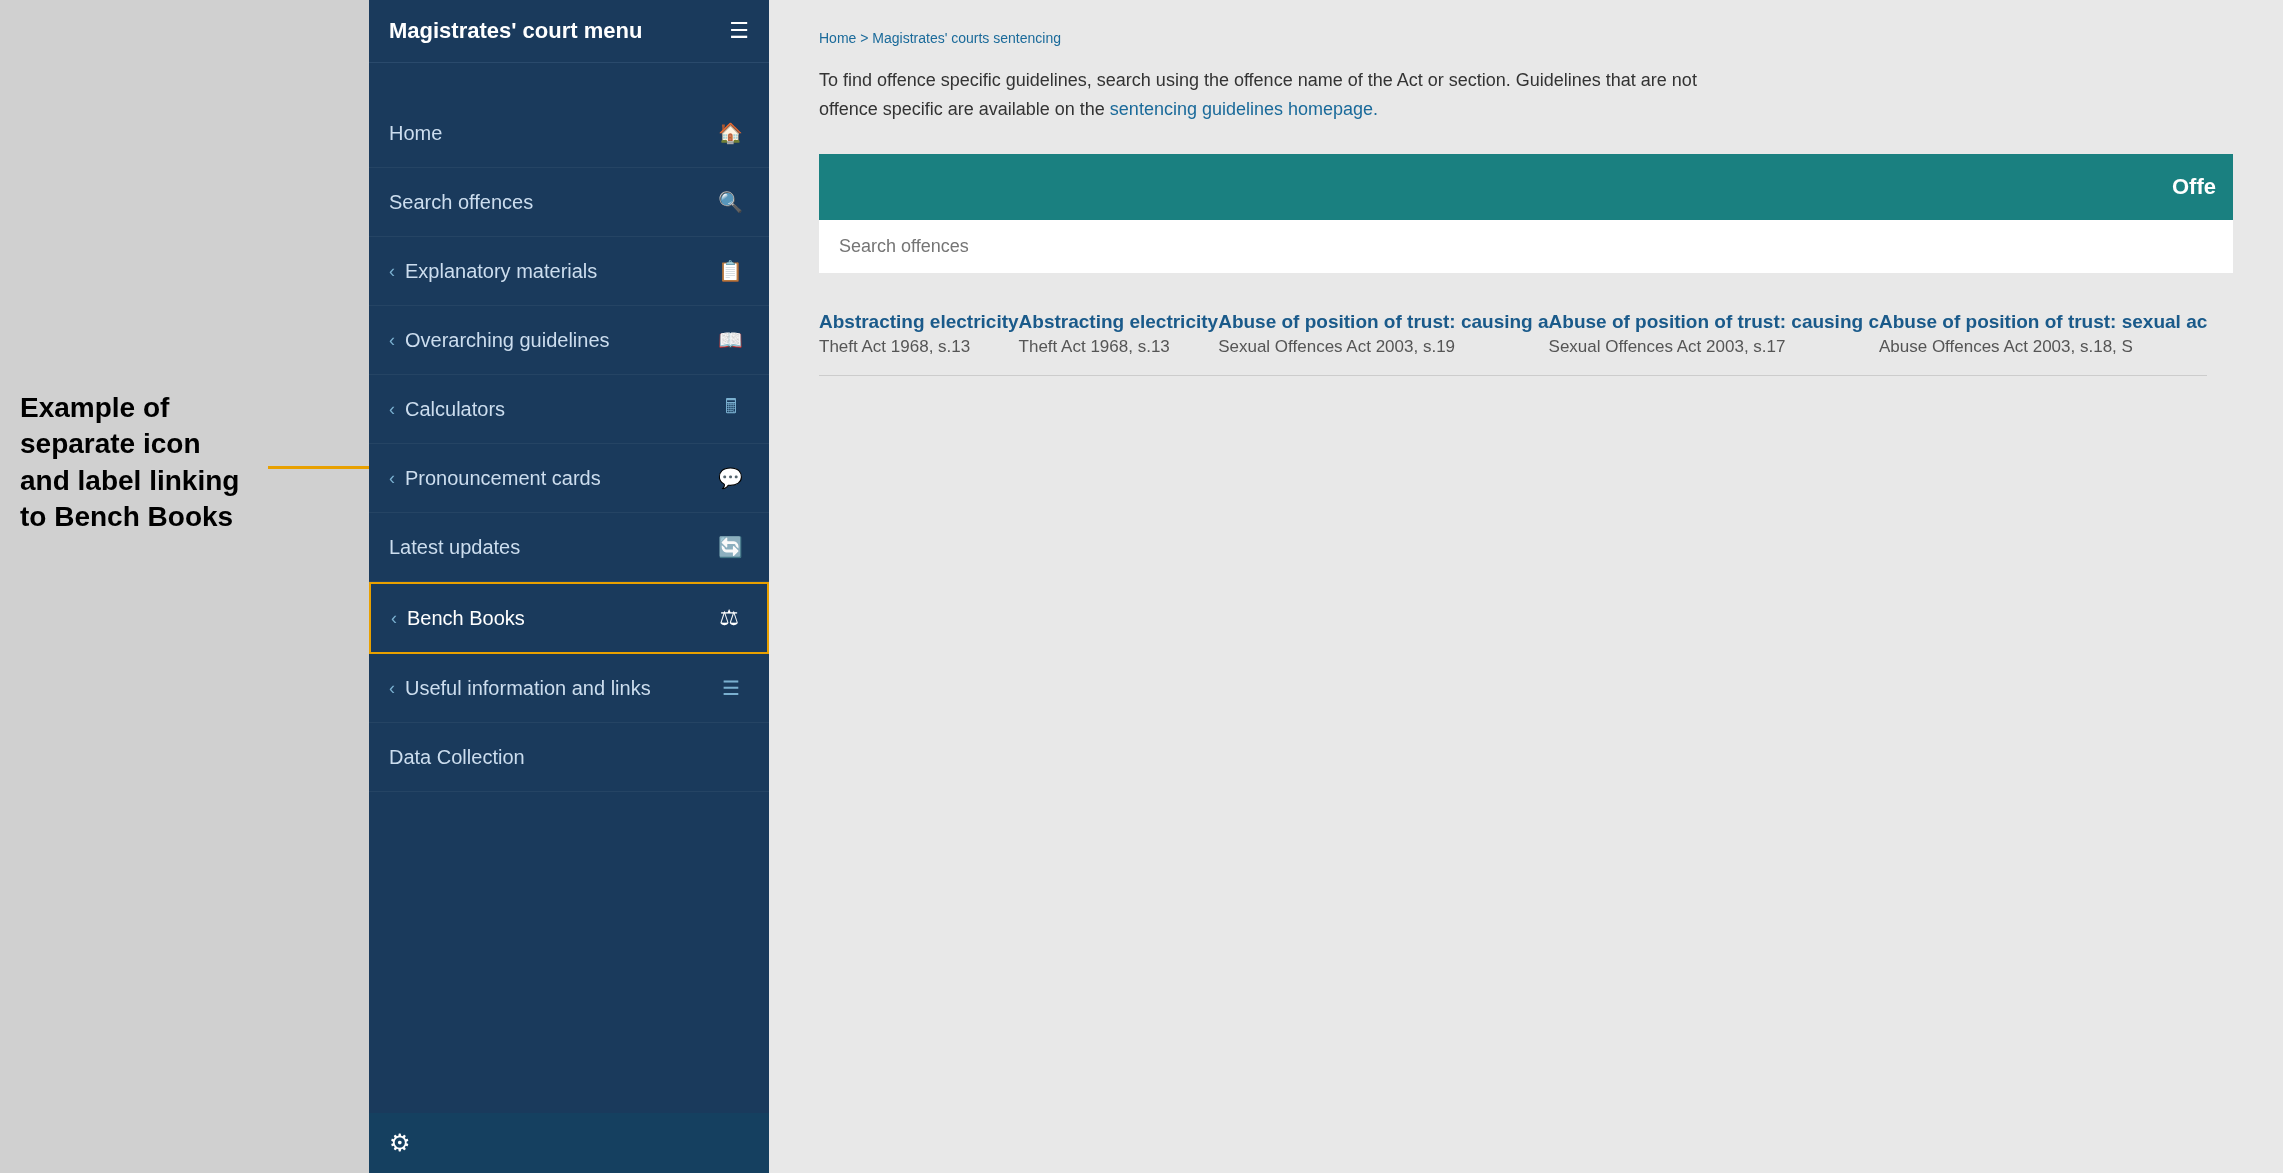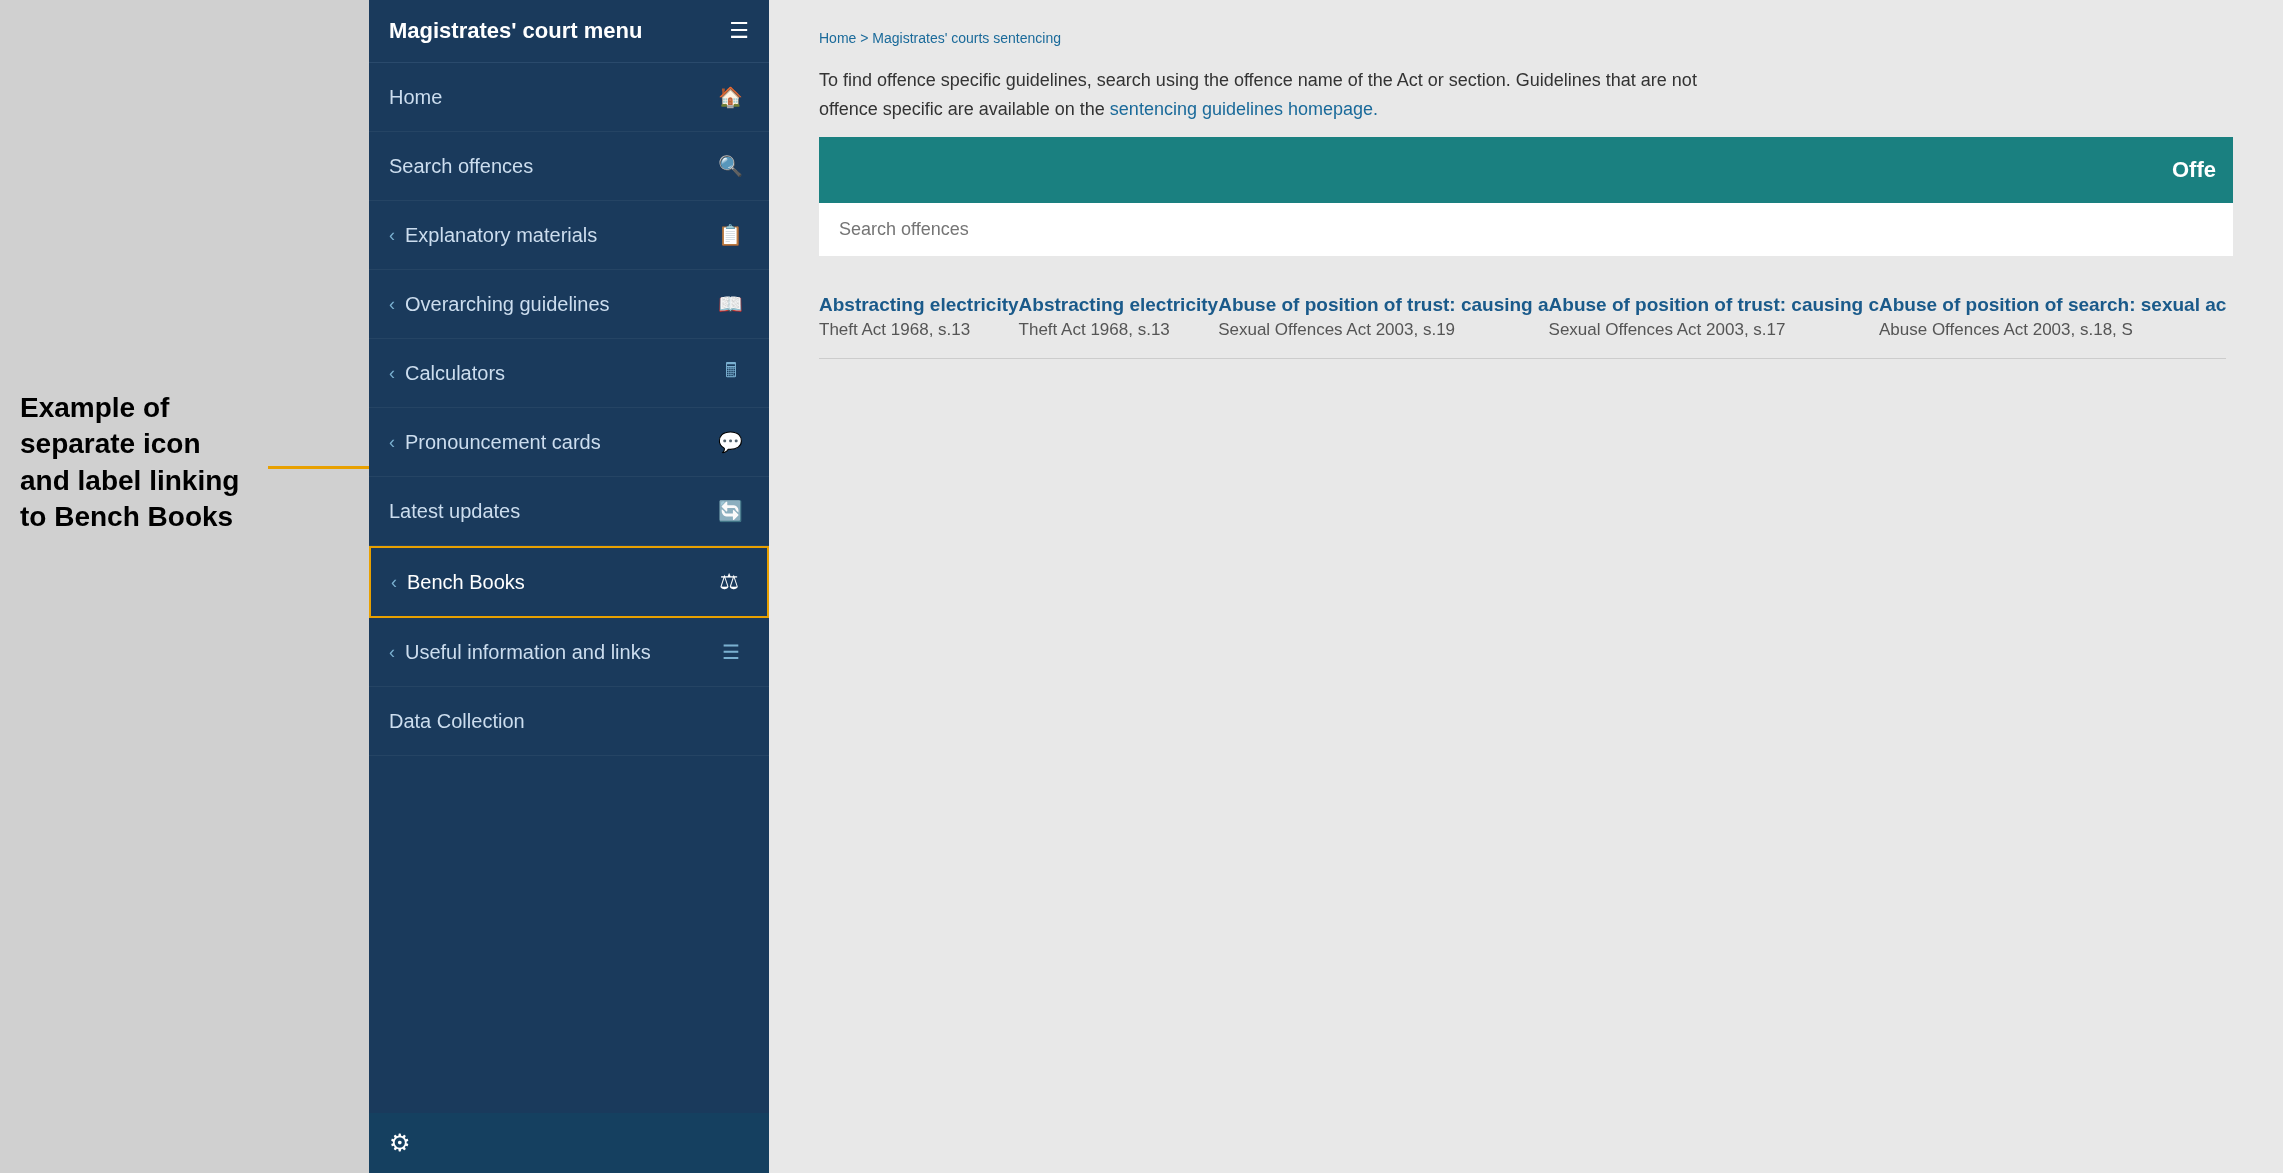--- a/index.html
+++ b/index.html
@@ -37,20 +37,21 @@
 
     
     .sidebar {
       width: 400px;
       min-height: 1173px;
       background: #1a3a5c;
       flex-shrink: 0;
       display: flex;
       flex-direction: column;
       position: relative;
+      gap: 36px;
     }
 
     .sidebar-header {
       background: #1a3a5c;
       padding: 18px 20px;
       display: flex;
       align-items: center;
       justify-content: space-between;
       border-bottom: 1px solid #2a4a6c;
     }
@@ -146,21 +147,21 @@
       color: #1a3a5c;
       font-size: 36px;
       font-weight: 700;
       margin-bottom: 20px;
     }
 
     .page-description {
       color: #333;
       font-size: 18px;
       line-height: 1.6;
-      margin-bottom: 13px;
+      margin-bottom: 30px;
       max-width: 900px;
     }
 
     .page-description a {
       color: #1a6a9a;
       text-decoration: none;
     }
 
     .search-section {
       background: #1a8080;
@@ -363,19 +364,19 @@
       <div class="offence-title">Abuse of position of trust: causing a</div>
       <div class="offence-subtitle">Sexual Offences Act 2003, s.19</div>
     </div>
 
     <div class="offence-item">
       <div class="offence-title">Abuse of position of trust: causing c</div>
       <div class="offence-subtitle">Sexual Offences Act 2003, s.17</div>
     </div>
 
     <div class="offence-item">
-      <div class="offence-title">Abuse of position of search: sexual ac</div>
+      <div class="offence-title">Abuse of position of trust: sexual ac</div>
       <div class="offence-subtitle">Abuse Offences Act 2003, s.18, S</div>
     </div>
 
   </div>
 
 </div>
 
 </body></html>

